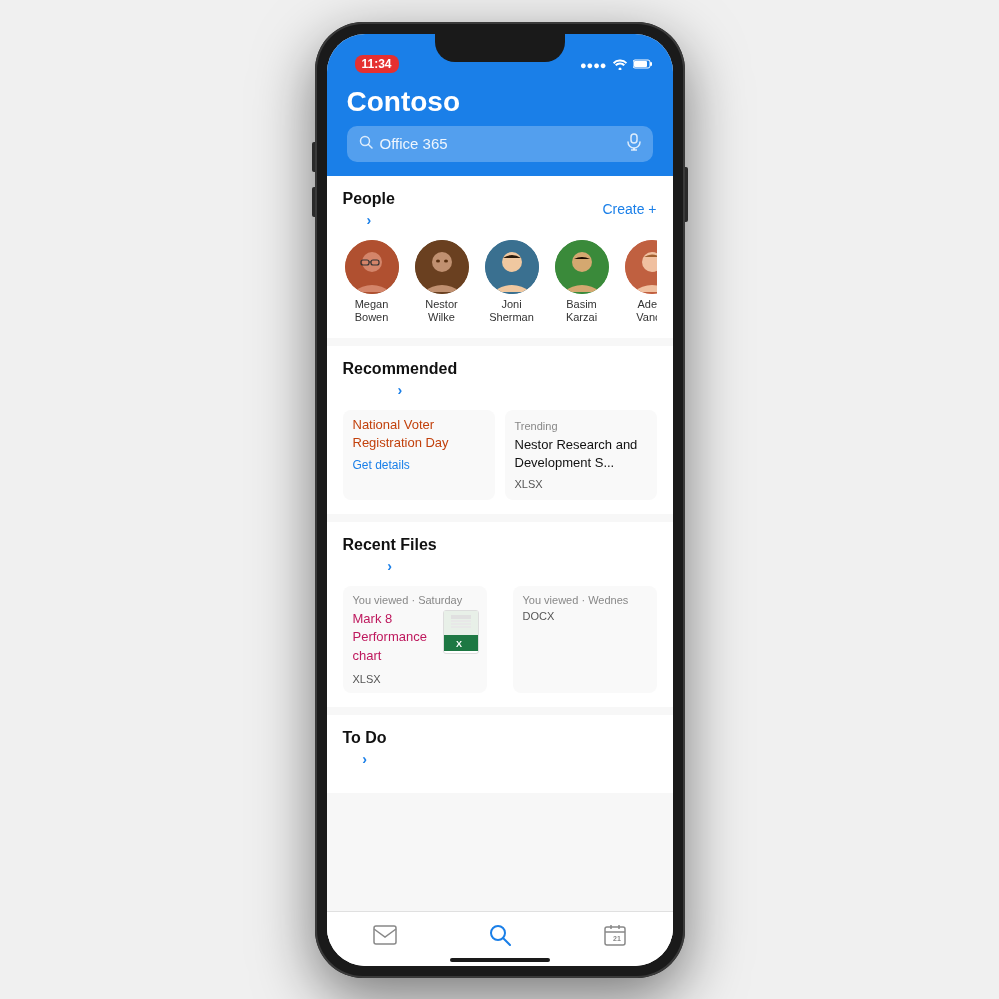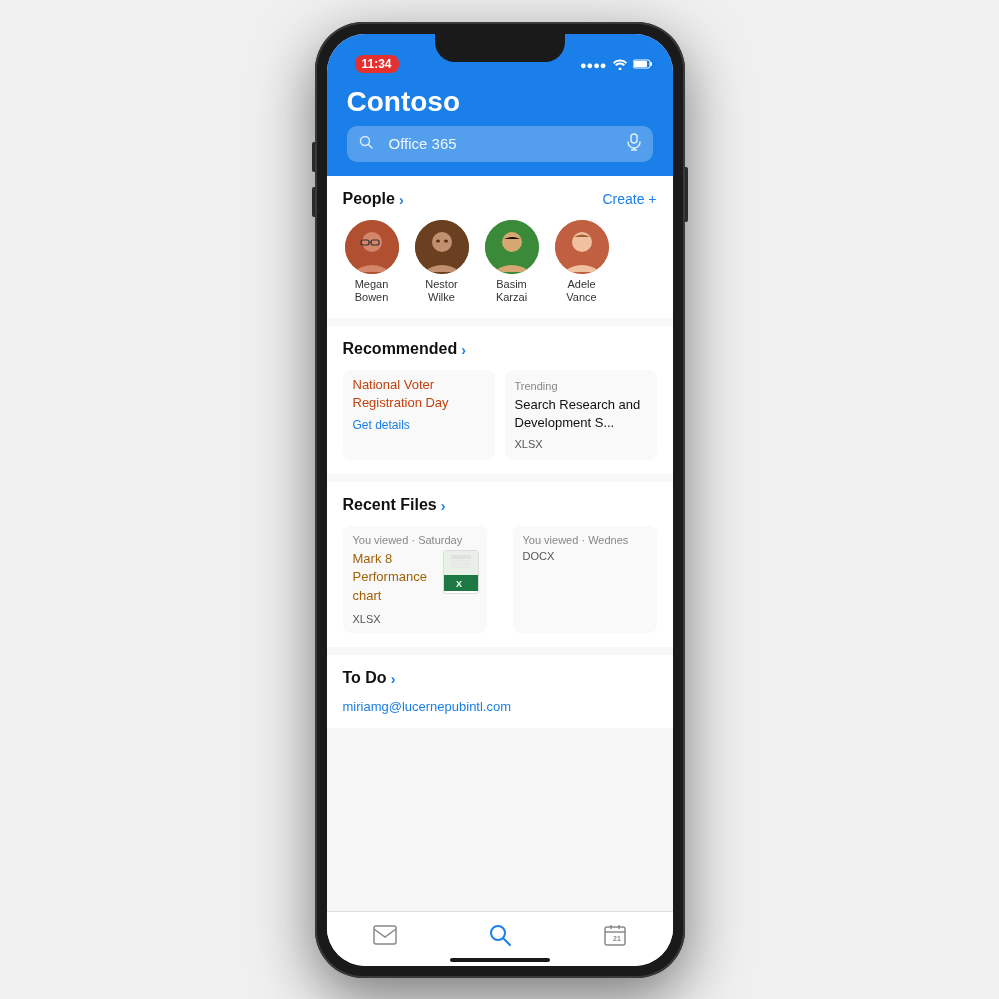--- a/index.html
+++ b/index.html
@@ -86,21 +86,21 @@
       font-weight: 700;
     }
 
     .search-bar {
       background: rgba(255,255,255,0.25);
       border-radius: 10px;
       display: flex;
       align-items: center;
       padding: 7px 12px;
       margin-top: 8px;
-      gap: 16px;
+      gap: 7px;
     }
 
     .search-bar-text {
       color: rgba(255,255,255,0.9);
       font-size: 15px;
       flex: 1;
     }
 
     .search-icon-sm {
       color: rgba(255,255,255,0.8);
@@ -130,22 +130,23 @@
       justify-content: space-between;
       align-items: center;
       margin-bottom: 12px;
     }
 
     .section-title {
       font-size: 16px;
       font-weight: 600;
       color: #111;
       display: flex;
-      align-items: flex-end;
+      align-items: center;
       gap: 4px;
+      flex-direction: column;
     }
 
     .section-title .chevron {
       color: #1a7fe8;
       font-size: 14px;
     }
 
     .create-btn {
       color: #1a7fe8;
       font-size: 14px;
@@ -270,21 +271,21 @@
     }
 
     .file-viewed {
       font-size: 11px;
       color: #888;
       margin-bottom: 4px;
     }
 
     .file-name {
       font-size: 13px;
-      color: #a16207;
+      color: #be185d;
       line-height: 1.4;
       margin-bottom: 8px;
     }
 
     .file-type {
       font-size: 11px;
       color: #555;
     }
 
     .file-thumbnail {
@@ -472,20 +473,34 @@
                 <ellipse cx="23" cy="21" rx="2" ry="1.5" fill="#5a3010"></ellipse>
                 <ellipse cx="31" cy="21" rx="2" ry="1.5" fill="#5a3010"></ellipse>
               </svg>
             </div>
             <div class="person-name">
               <span>Nestor</span><br>
               <span>Wilke</span>
             </div>
           </div>
 
+          <div class="person-item">
+            <div class="avatar avatar-joni">
+              <svg width="54" height="54" viewBox="0 0 54 54">
+                <circle cx="27" cy="27" r="27" fill="#3a7090"></circle>
+                <circle cx="27" cy="22" r="10" fill="#f0c8a0"></circle>
+                <path d="M8 52 Q27 38 46 52" fill="#f0c8a0"></path>
+                <path d="M18 18 Q27 12 36 18" fill="#2a1a0a"></path>
+              </svg>
+            </div>
+            <div class="person-name">
+              <span>Joni</span><br>
+              <span>Sherman</span>
+            </div>
+          </div>
 
           <div class="person-item">
             <div class="avatar avatar-basim">
               <svg width="54" height="54" viewBox="0 0 54 54">
                 <circle cx="27" cy="27" r="27" fill="#3a8a3a"></circle>
                 <circle cx="27" cy="22" r="10" fill="#d4a870"></circle>
                 <path d="M8 52 Q27 38 46 52" fill="#d4a870"></path>
                 <path d="M19 19 Q27 15 35 19" fill="#1a0a00"></path>
               </svg>
             </div>
@@ -524,21 +539,21 @@
           <div class="rec-card">
             <div class="rec-card-body">
               <div class="rec-card-title">National Voter Registration Day</div>
               <div class="rec-card-link">Get details</div>
             </div>
           </div>
 
           <div class="rec-card">
             <div class="rec-card-body" style="padding-top:10px;">
               <div class="rec-card-label">Trending</div>
-              <div class="rec-card-title-right">Search Research and Development S...</div>
+              <div class="rec-card-title-right">Nestor Research and Development S...</div>
               <div class="rec-card-type">XLSX</div>
             </div>
           </div>
         </div>
       </div>
 
       <div class="section">
         <div class="section-header">
           <div class="section-title">
             <span>Recent Files</span>
@@ -577,21 +592,20 @@
         </div>
       </div>
 
       <div class="section">
         <div class="section-header">
           <div class="section-title">
             <span>To Do</span>
             <span class="chevron">›</span>
           </div>
         </div>
-        <div class="todo-email">miriamg@lucernepubintl.com</div>
       </div>
 
     </div>
 
     <div class="bottom-nav">
       <div class="nav-item">
         <svg width="24" height="20" viewBox="0 0 24 20" fill="none">
           <rect x="1" y="1" width="22" height="18" rx="2" stroke="#888" stroke-width="1.5"></rect>
           <path d="M1 4l11 8 11-8" stroke="#888" stroke-width="1.5"></path>
         </svg>

